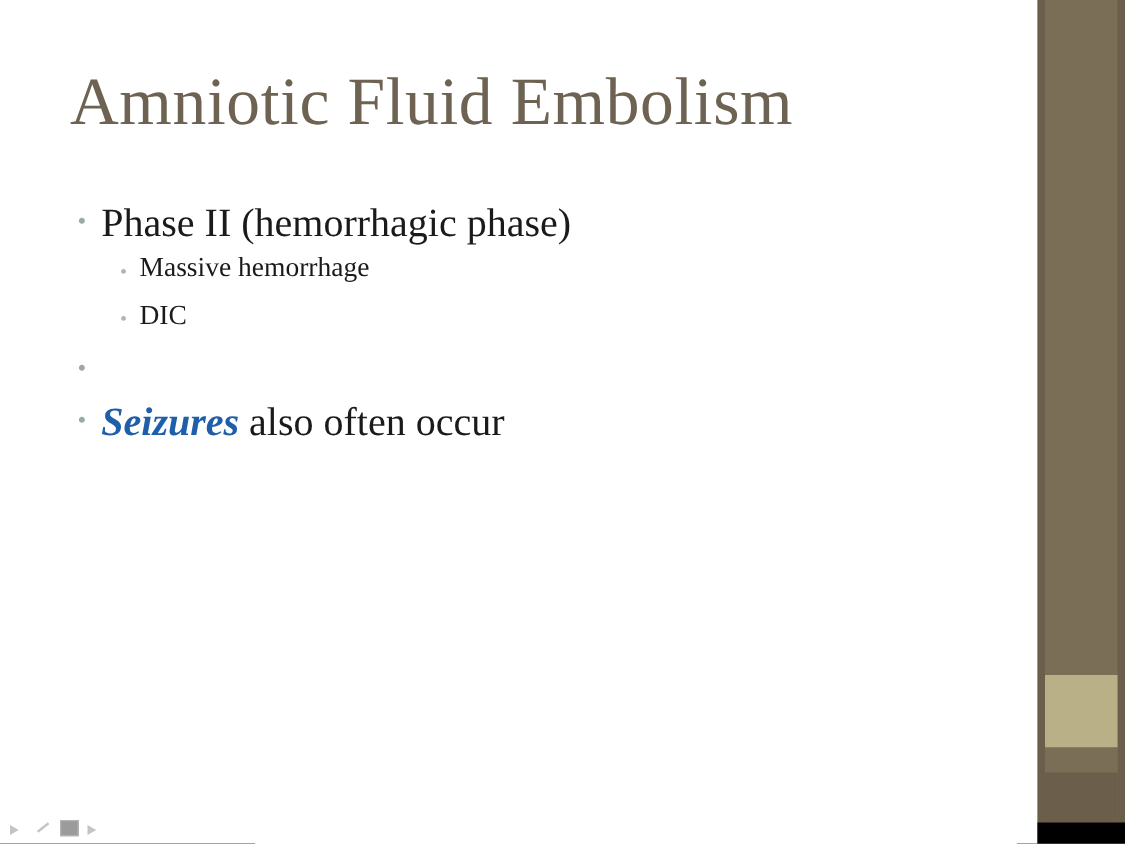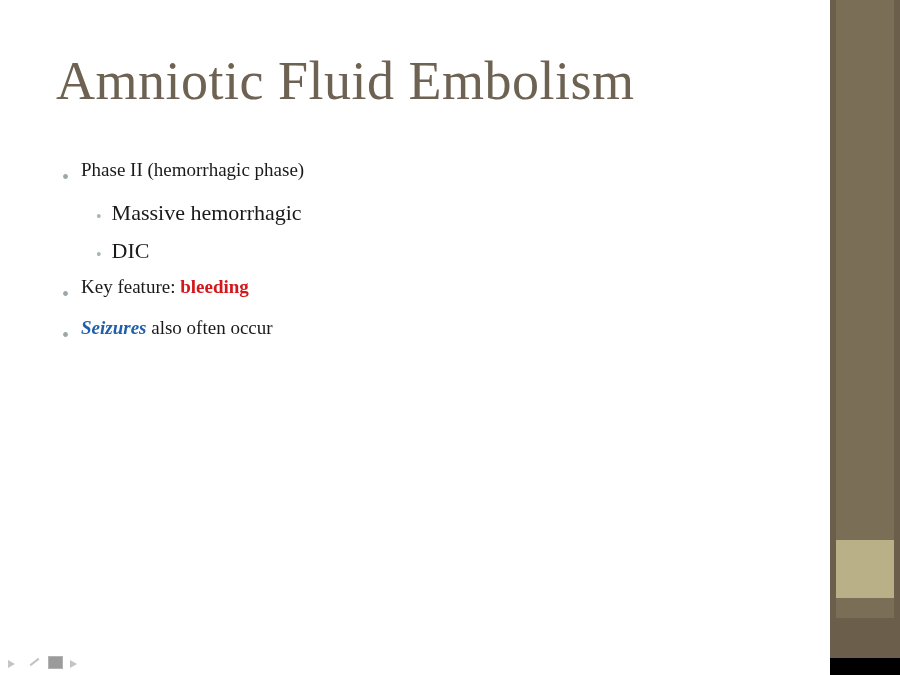--- a/index.html
+++ b/index.html
@@ -137,21 +137,21 @@
     color: #a9b6ba;
     font-size: 16px;
     margin-top: 10px;
     margin-right: 10px;
   }
 
   .txt {
     color: #1a1a1a;
   }
   .lvl1 .txt {
-    font-size: 19px;
+    font-size: 32px;
     line-height: 1.25;
   }
   .lvl2 .txt {
     font-size: 22px;
     line-height: 1.25;
   }
 
   .em-red {
     color: #d5161a;
     font-weight: bold;
@@ -211,31 +211,30 @@
 
     <div class="body-area">
 
       <div class="bullet-row lvl1">
         <span class="dot">•</span>
         <span class="txt">Phase II (hemorrhagic phase)</span>
       </div>
 
       <div class="bullet-row lvl2">
         <span class="dot">•</span>
-        <span class="txt">Massive hemorrhagic</span>
+        <span class="txt">Massive hemorrhage</span>
       </div>
 
       <div class="bullet-row lvl2">
         <span class="dot">•</span>
         <span class="txt">DIC</span>
       </div>
 
       <div class="bullet-row lvl1">
         <span class="dot">•</span>
-        <span class="txt"><span>Key feature: </span><span class="em-red">bleeding</span></span>
       </div>
 
       <div class="bullet-row lvl1">
         <span class="dot">•</span>
         <span class="txt"><span class="em-blue">Seizures</span><span> also often occur</span></span>
       </div>
 
     </div>
 
     <div class="mini-toolbar">

